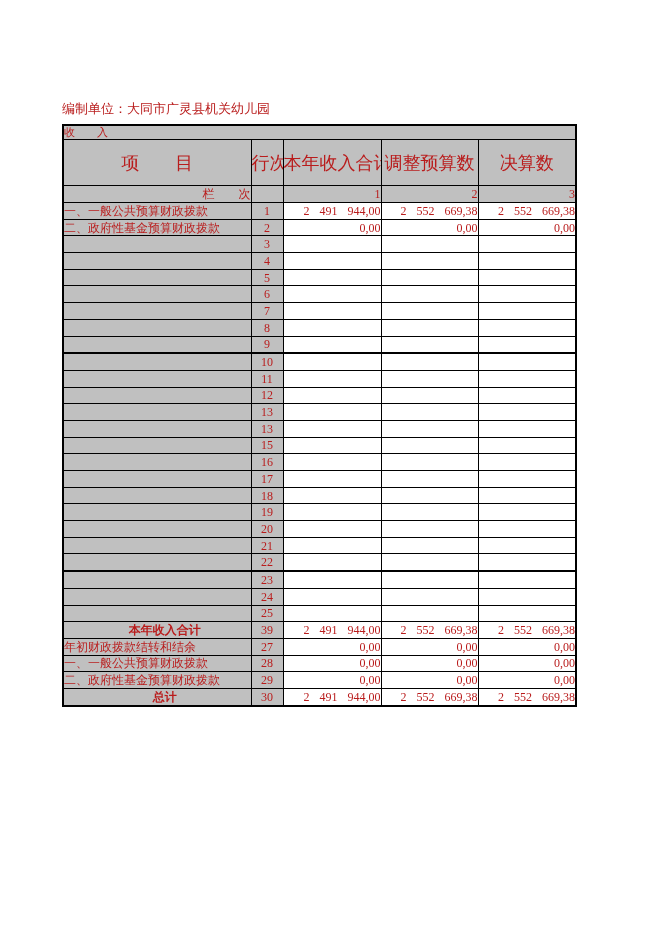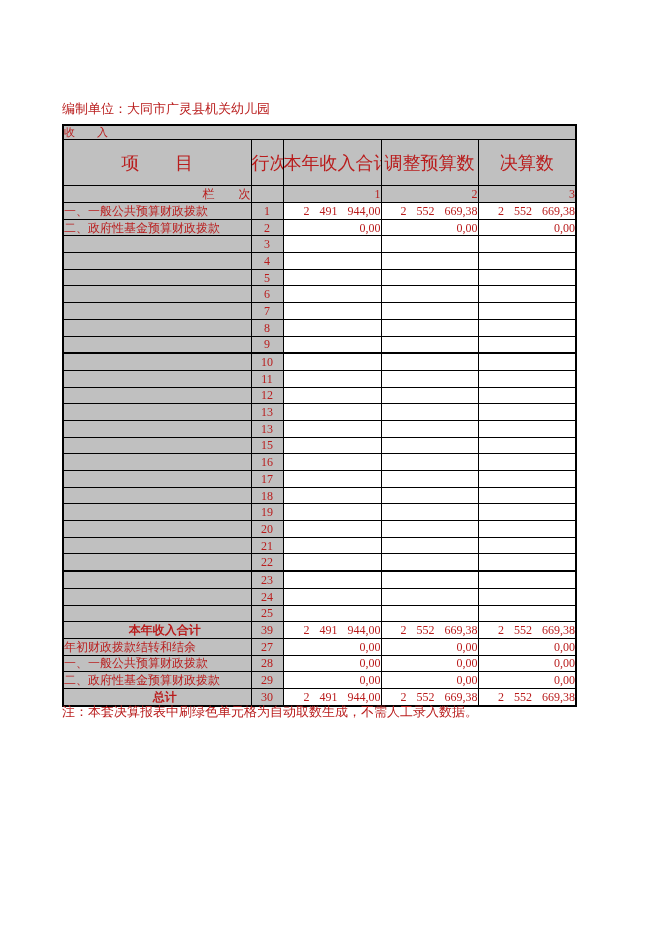--- a/index.html
+++ b/index.html
@@ -284,15 +284,14 @@
         <tr>
           <td class="label gray total">总计</td>
           <td class="rowno gray">30</td>
           <td class="value">2 491 944,00</td>
           <td class="value">2 552 669,38</td>
           <td class="value">2 552 669,38</td>
         </tr>
       </tbody>
   </table>
 
-  <div class="note">注：本套决算报表中刷绿色单元格为自动取数生成，不需人工录入数据。</div>
 
 </div>
 
 </body></html>

